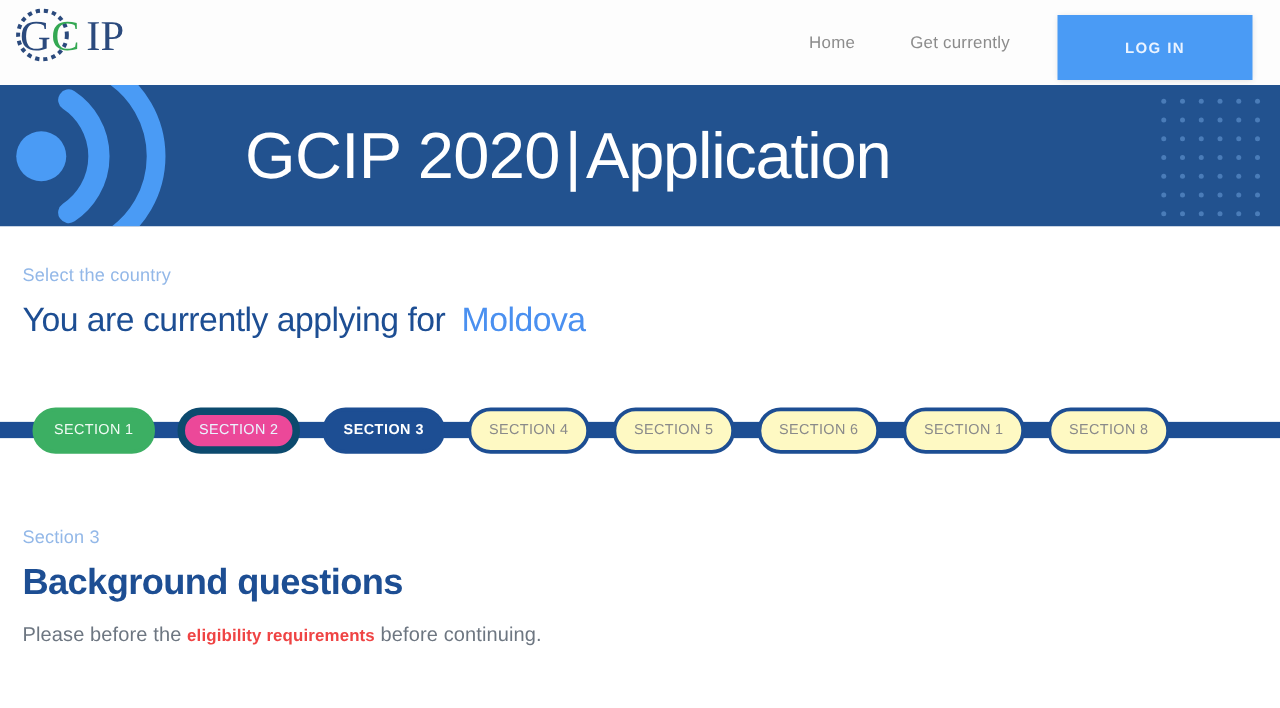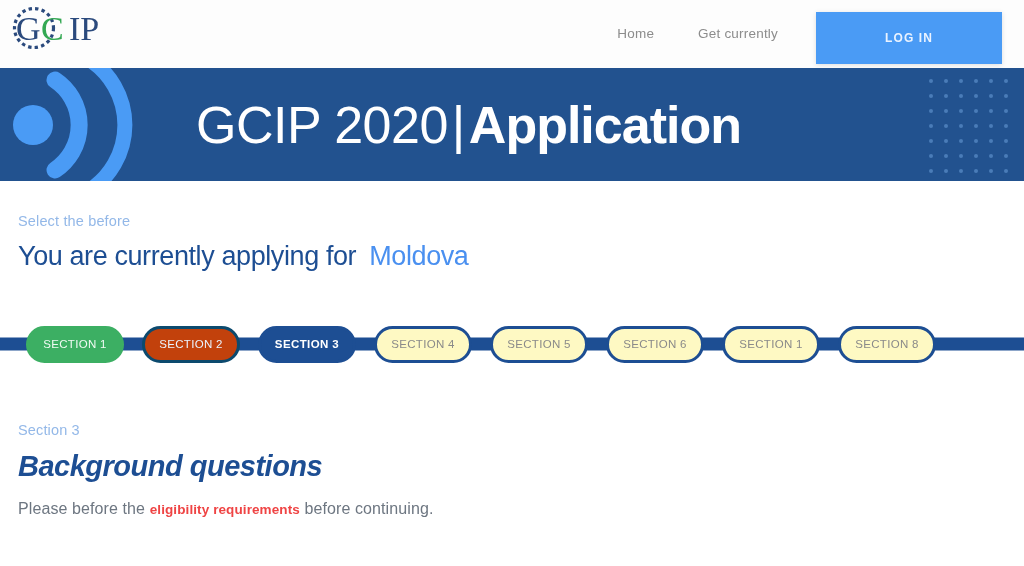--- a/index.html
+++ b/index.html
@@ -37,21 +37,21 @@
   .nav-link {
     font-size: 13.5px;
     color: #8c8c8c;
     letter-spacing: 0.2px;
     padding: 0 22px;
     line-height: 68px;
     white-space: nowrap;
     cursor: pointer;
   }
   .login-btn {
-    width: 186px;
+    width: 156px;
     height: 52px;
     margin-top: 8px;
     margin-right: 22px;
     margin-left: 16px;
     background: #4a9bf5;
     color: #eaf3ff;
     font-size: 12px;
     font-weight: bold;
     letter-spacing: 1.1px;
     display: flex;
@@ -87,21 +87,21 @@
   .banner-title {
     position: relative;
     z-index: 2;
     margin-left: 196px;
     font-size: 52px;
     color: #ffffff;
     letter-spacing: -0.5px;
     white-space: nowrap;
     font-weight: 300;
   }
-  .banner-title .bold { font-weight: bold; letter-spacing: -1px; }
+  .banner-title .bold { font-weight: normal; letter-spacing: -1px; }
   .banner-title .bar { font-weight: 300; padding: 0 4px; }
 
   
   .country-block { padding: 32px 0 0 18px; }
   .country-label {
     font-size: 14.5px;
     color: #93b8e8;
     letter-spacing: 0.15px;
   }
   .country-head {
@@ -152,22 +152,22 @@
     cursor: pointer;
     white-space: nowrap;
     padding: 0 10px;
   }
   .step.done {
     background: #3caf63;
     border: 3px solid #3caf63;
     color: #f0fbf3;
   }
   .step.active-prev {
-    background: #c2410c;
-    border: 3px solid #0c4a6e;
+    background: #ec4899;
+    border: 6px solid #0c4a6e;
     color: #eaf4ff;
   }
   .step.current {
     background: #1d4e93;
     border: 3px solid #1d4e93;
     color: #ffffff;
     font-weight: bold;
     letter-spacing: 0.4px;
   }
   .step.todo {
@@ -182,21 +182,20 @@
     font-size: 14.5px;
     color: #93b8e8;
     letter-spacing: 0.15px;
   }
   .section-title {
     margin-top: 12px;
     font-size: 29px;
     font-weight: bold;
     color: #1d4e93;
     letter-spacing: -0.5px;
-    font-style: italic;
   }
   .section-note {
     margin-top: 17px;
     font-size: 16px;
     color: #6d7681;
     letter-spacing: 0.1px;
   }
   .section-note .req-link {
     color: #ef4444;
     font-weight: bold;
@@ -287,21 +286,21 @@
         <circle cx="80" cy="95" r="2"></circle>
     </g>
   </svg>
 
   <div class="banner-title">
     <span>GCIP 2020</span><span class="bar">|</span><span class="bold">Application</span>
   </div>
 </div>
 
 <div class="country-block">
-  <div class="country-label">Select the before</div>
+  <div class="country-label">Select the country</div>
   <div class="country-head">
     <span>You are currently applying for</span><span class="country-name">Moldova</span>
   </div>
 </div>
 
 <div class="stepper-wrap">
   <div class="stepper-rail"></div>
   <div class="stepper">
     <div class="step done">SECTION 1</div>
     <div class="step active-prev">SECTION 2</div>

